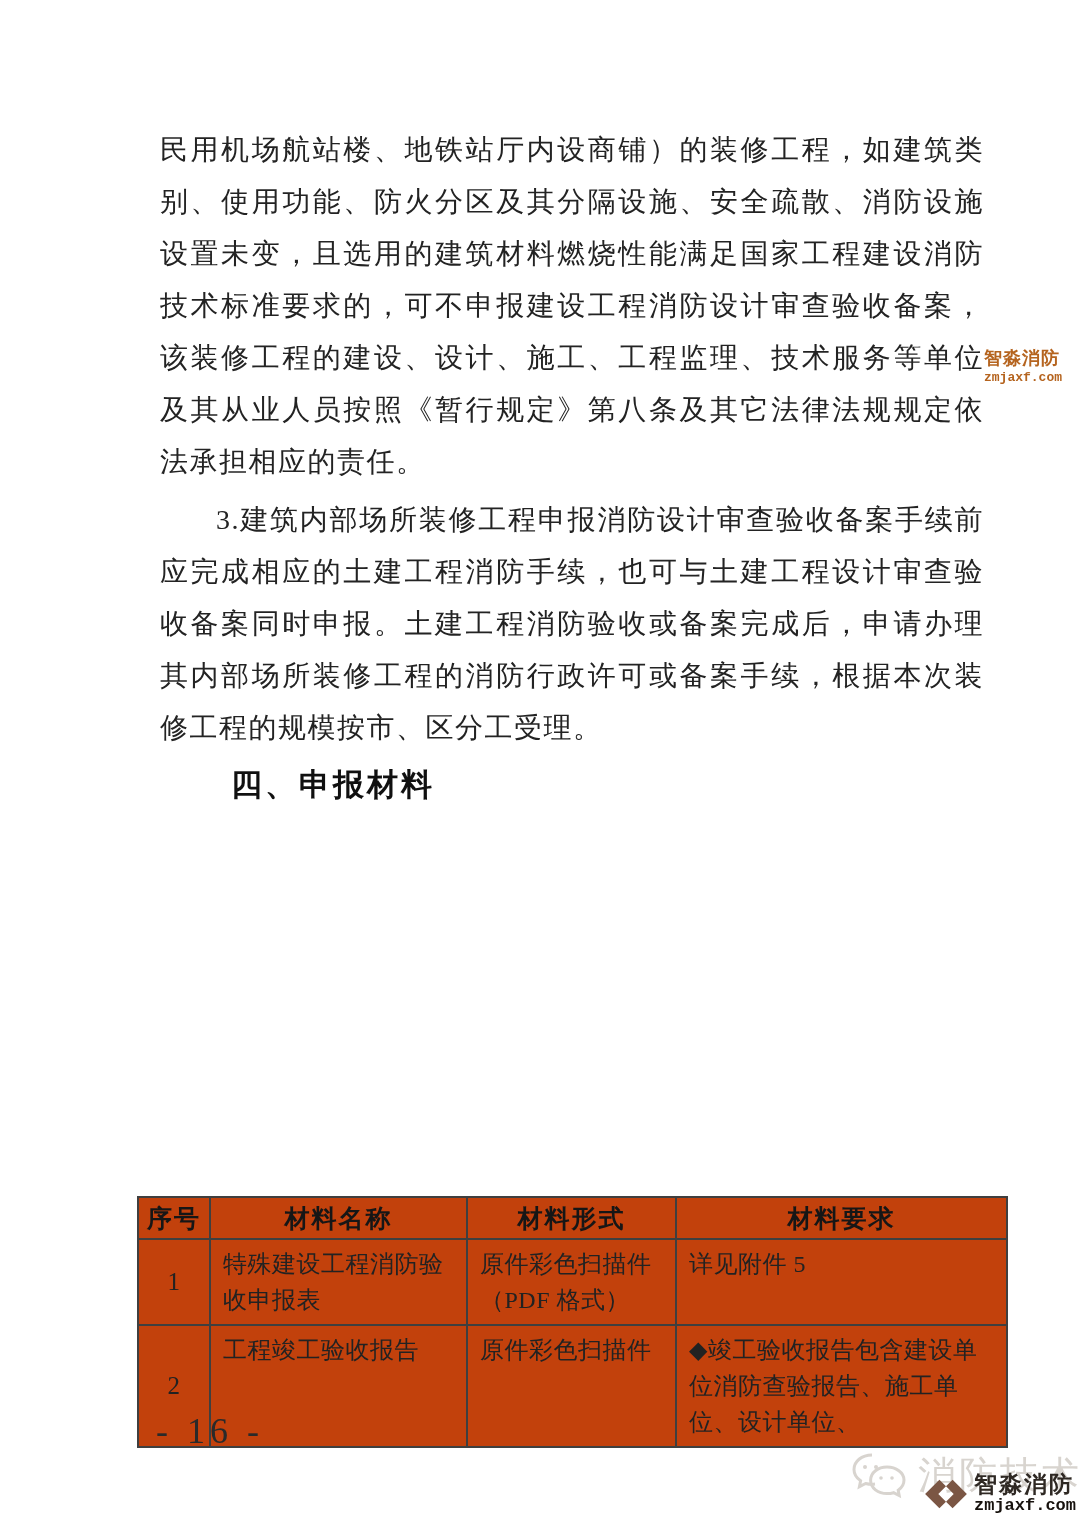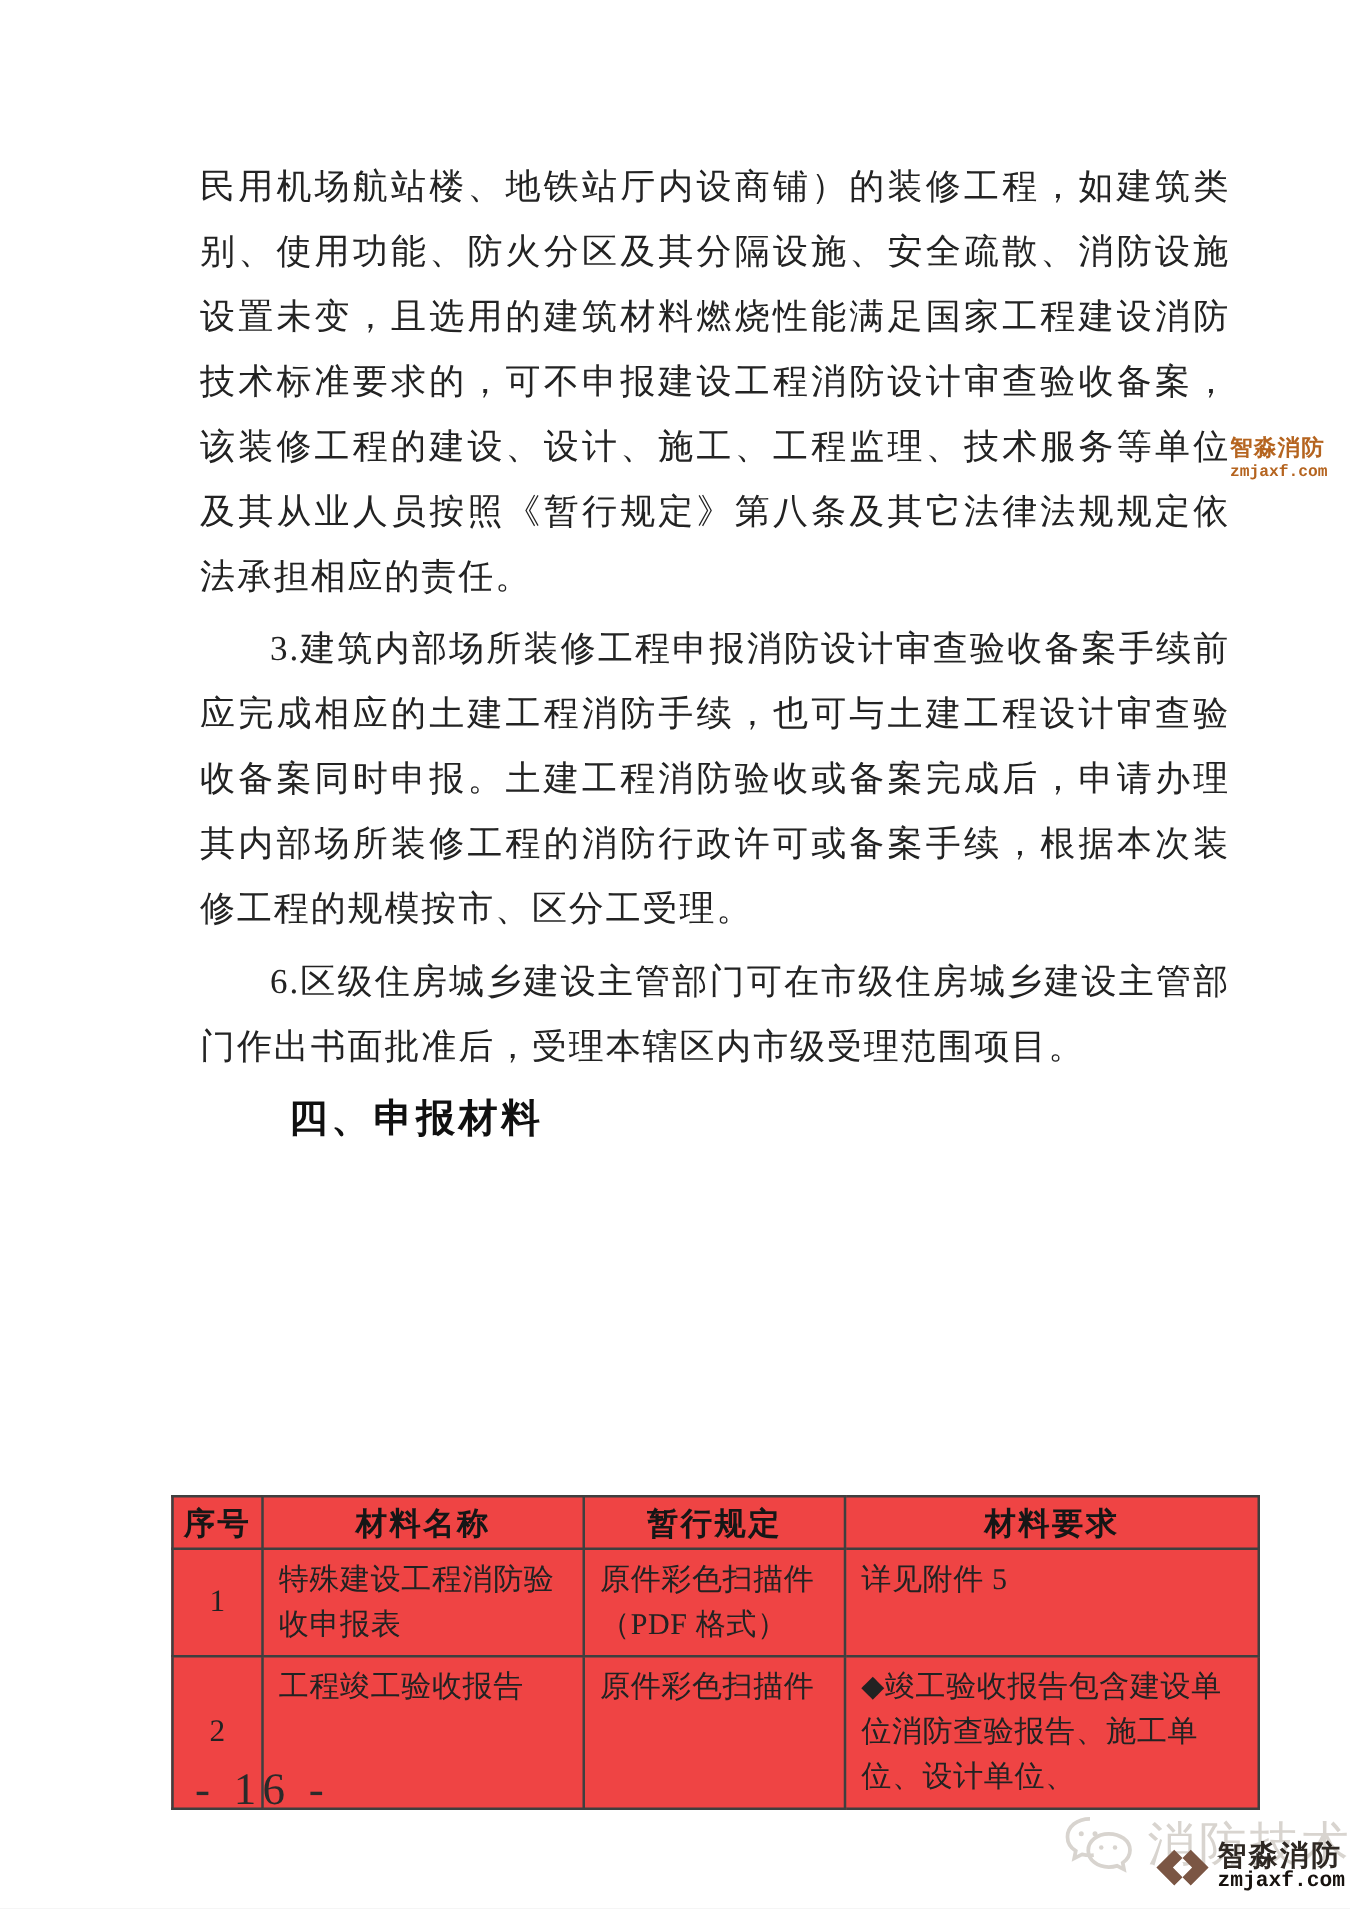--- a/index.html
+++ b/index.html
@@ -35,21 +35,21 @@
     letter-spacing:3px;
     color:#101010;
   }
   
   .materials-table{
     position:absolute;
     left:137px;top:1196px;
     width:869px;
     border-collapse:collapse;
     table-layout:fixed;
-    background:#ef4444;
+    background:#c2410c;
   }
   .materials-table col.c-no{width:72px;}
   .materials-table col.c-name{width:257px;}
   .materials-table col.c-format{width:209px;}
   .materials-table col.c-req{width:331px;}
   .materials-table th,.materials-table td{
     border:2px solid #3f3f3f;
     font-family:"Liberation Serif","DejaVu Serif",serif;
   }
   .materials-table th{
@@ -117,36 +117,35 @@
   .wm-site .site-url{font-size:17px;font-weight:bold;font-family:"Liberation Mono","DejaVu Sans Mono",monospace;color:#17120e;}
 </style>
 </head>
 <body>
 
 <div class="page">
 
   <div class="content">
       <p class="body-par">民用机场航站楼、地铁站厅内设商铺）的装修工程，如建筑类别、使用功能、防火分区及其分隔设施、安全疏散、消防设施设置未变，且选用的建筑材料燃烧性能满足国家工程建设消防技术标准要求的，可不申报建设工程消防设计审查验收备案，该装修工程的建设、设计、施工、工程监理、技术服务等单位及其从业人员按照《暂行规定》第八条及其它法律法规规定依法承担相应的责任。</p>
       <p class="body-par indent">3.建筑内部场所装修工程申报消防设计审查验收备案手续前应完成相应的土建工程消防手续，也可与土建工程设计审查验收备案同时申报。土建工程消防验收或备案完成后，申请办理其内部场所装修工程的消防行政许可或备案手续，根据本次装修工程的规模按市、区分工受理。</p>
-      <p class="body-par indent">6.区级住房城乡建设主管部门可在市级住房城乡建设主管部门作出书面批准后，受理本辖区内市级受理范围项目。</p>
       <div class="section-heading">四、申报材料</div>
     </div>
 
   <table class="materials-table">
     <colgroup>
       <col class="c-no">
         <col class="c-name">
         <col class="c-format">
         <col class="c-req">
     </colgroup>
     <thead>
         <tr>
           <th>序号</th>
           <th>材料名称</th>
-          <th>暂行规定</th>
+          <th>材料形式</th>
           <th>材料要求</th>
         </tr>
       </thead>
     <tbody>
         <tr class="row-1">
           <td class="cell-no">1</td>
           <td>
             <div>特殊建设工程消防验收申报表</div>
           </td>
           <td>

